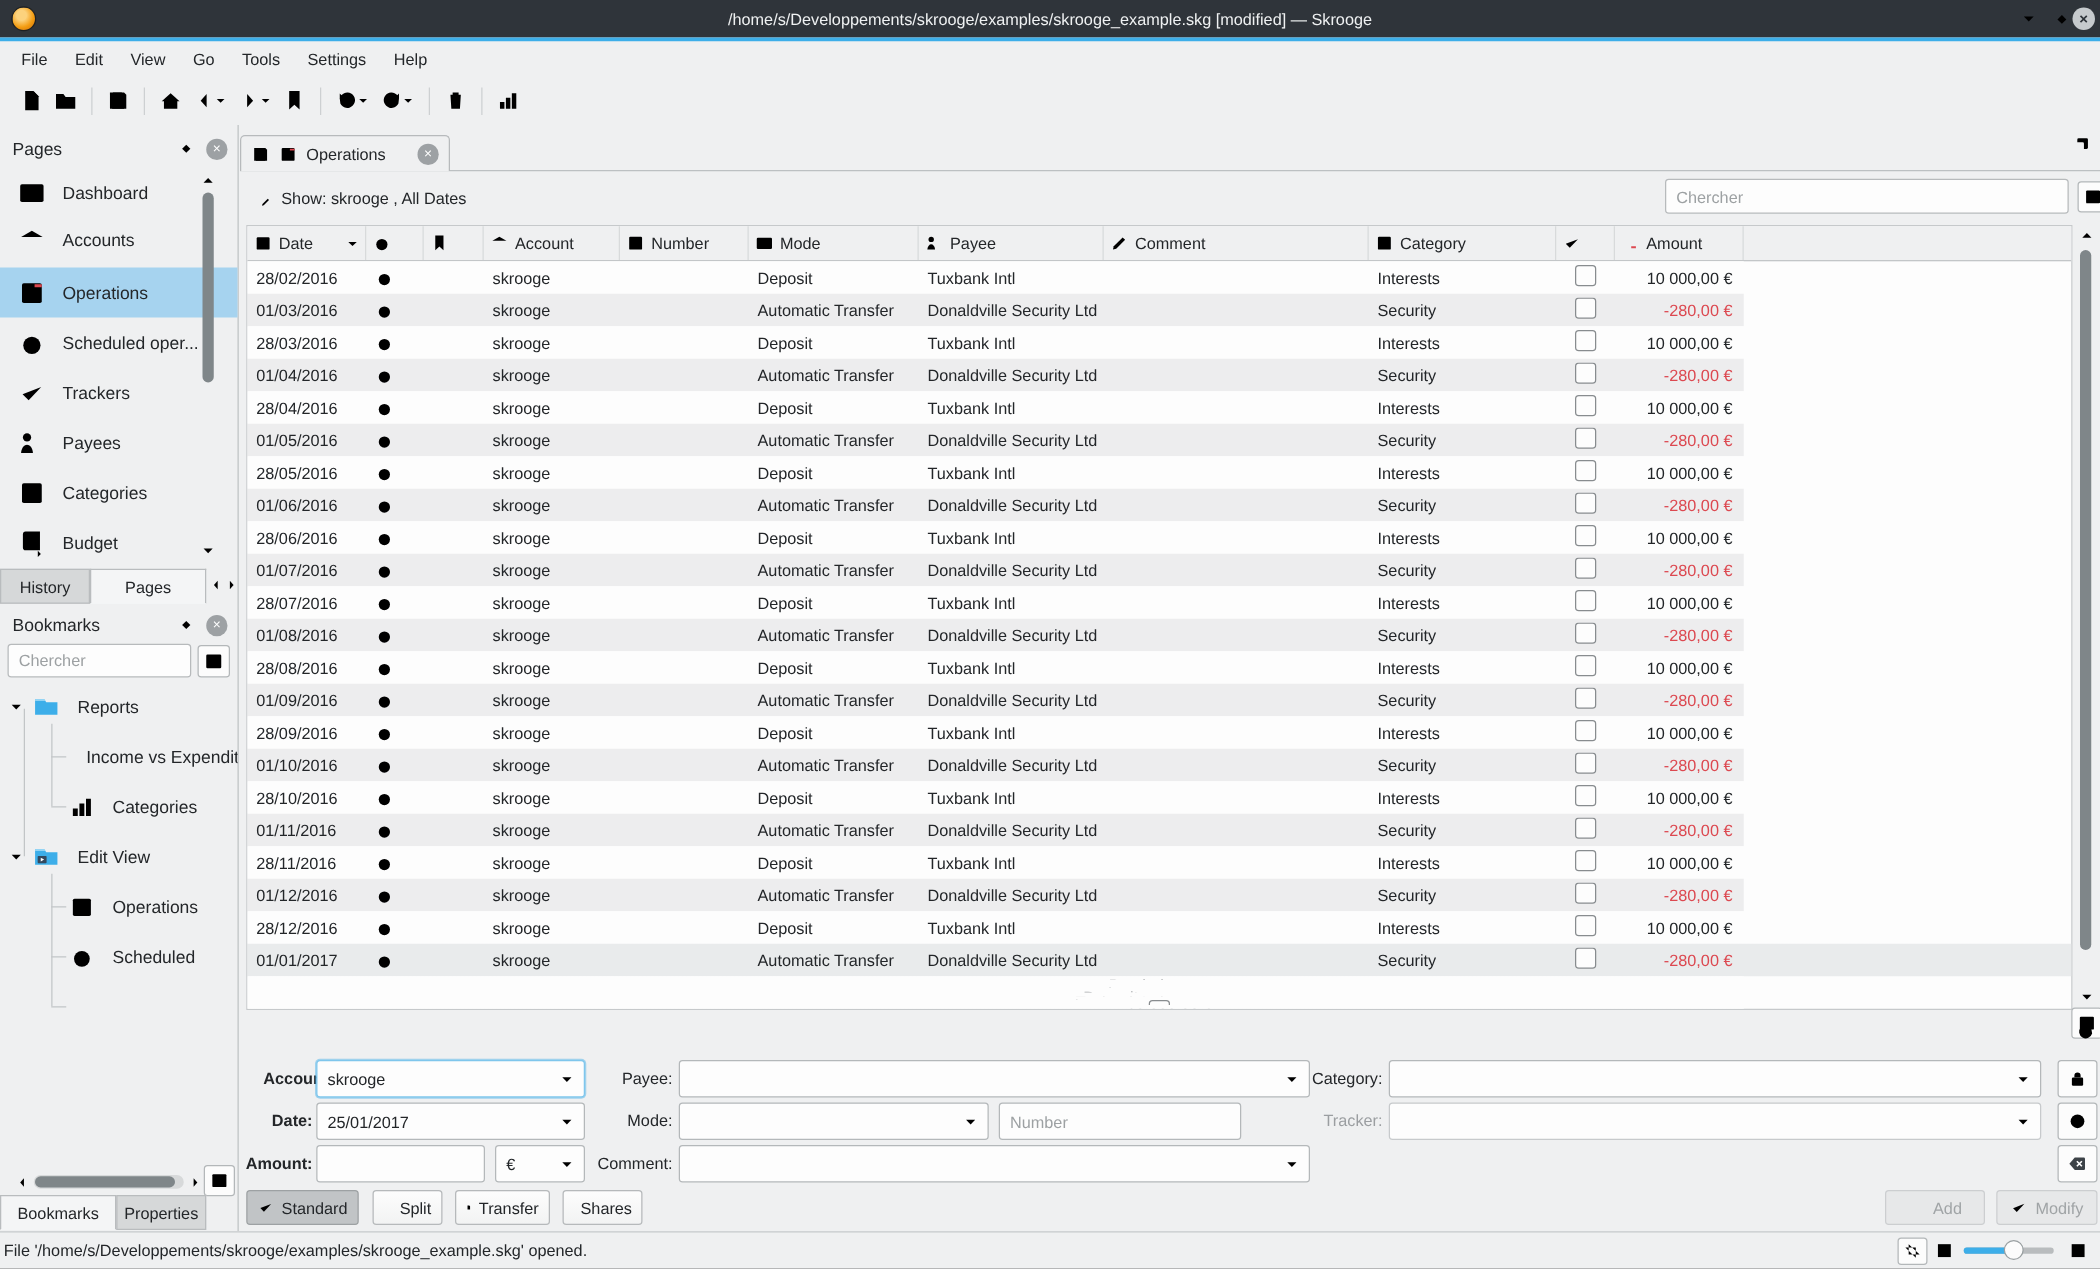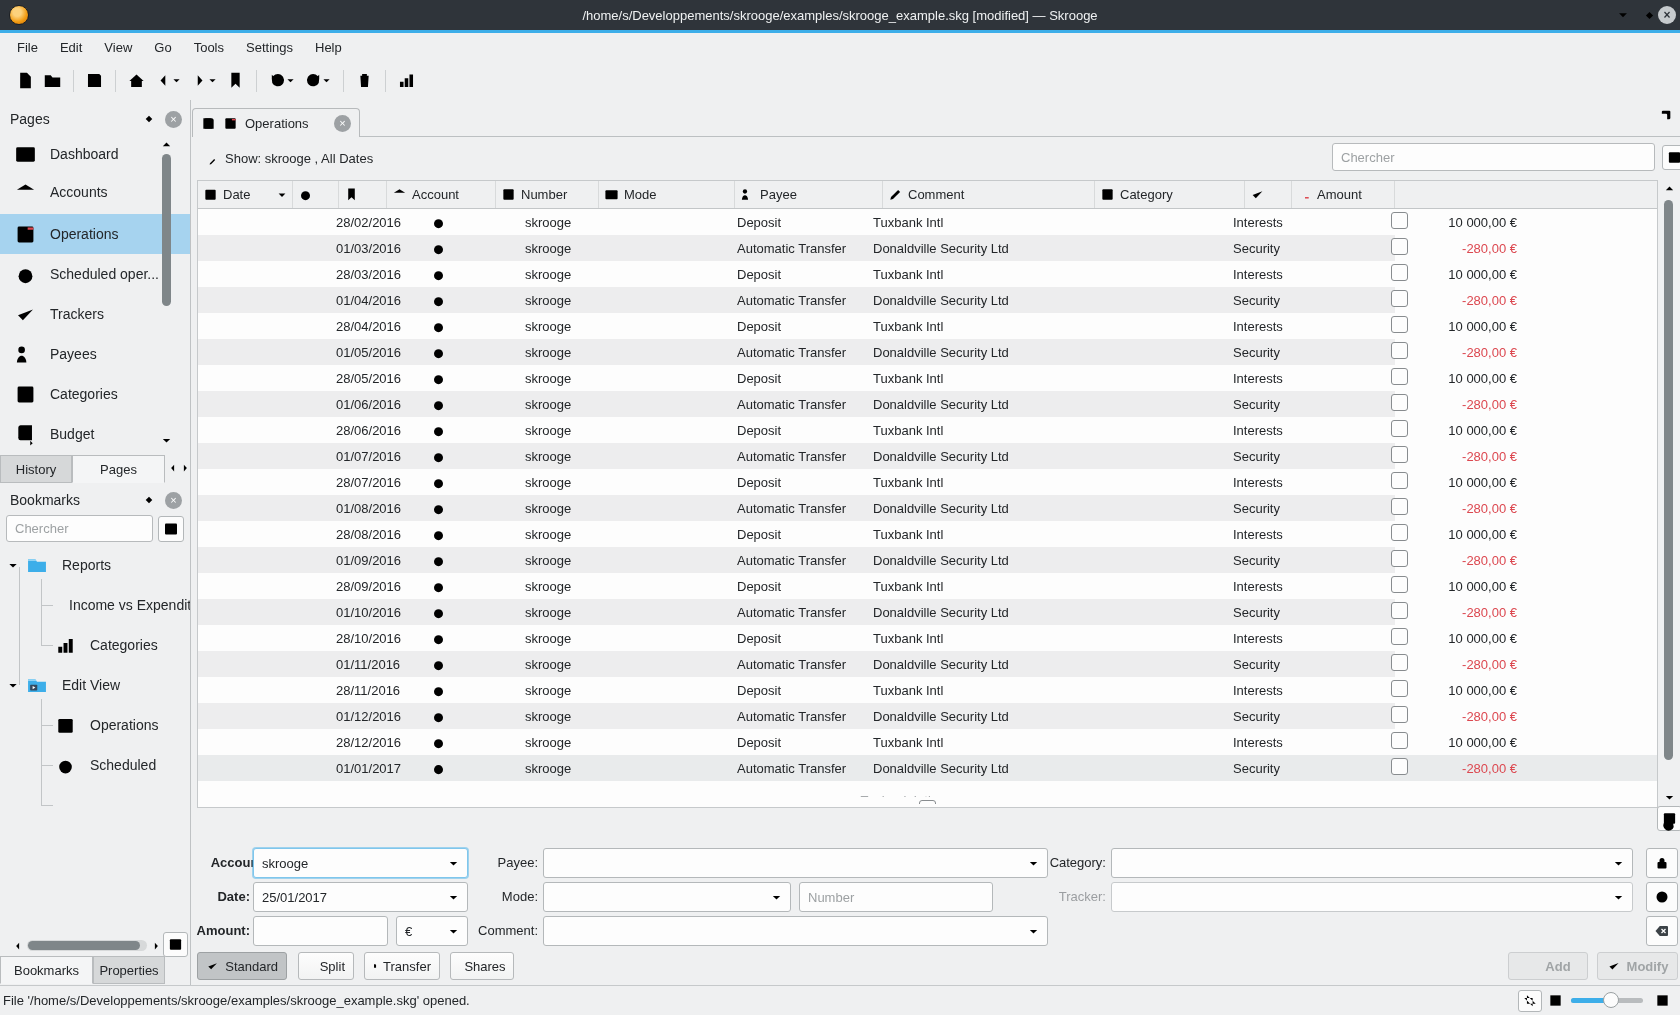--- a/index.html
+++ b/index.html
@@ -58,21 +58,21 @@
   .main{left:192px;top:100px;width:1488px;height:885px;}
   .tabbar{position:absolute;left:0;top:0;width:1488px;height:37px;border-bottom:1px solid #bcc0c2;box-sizing:border-box;}
   .doctab{position:absolute;left:0;top:8px;width:168px;height:29px;background:#eff0f1;border:1px solid #b7babc;border-bottom:none;
           border-radius:4px 4px 0 0;display:flex;align-items:center;gap:7px;padding:0 8px;box-sizing:border-box;z-index:2;}
   .showbar{position:absolute;left:0;top:37px;width:1488px;height:43px;}
   .tablewrap{position:absolute;left:5px;top:80px;width:1461px;height:628px;background:#fdfdfd;
              border:1px solid #c6c9cb;box-sizing:border-box;}
   .thead{display:flex;height:27px;background:#eff0f1;border-bottom:1px solid #c3c6c8;}
   .hc{display:flex;align-items:center;gap:5px;padding-left:5px;box-sizing:border-box;border-right:1px solid #d8dadb;overflow:hidden;}
   .hc:last-child{border-right:none;}
-  .trow{display:flex;height:26px;align-items:center;background:linear-gradient(#fdfdfd,#fdfdfd) no-repeat;background-size:1197px 100%;justify-content:center;}
+  .trow{display:flex;height:26px;align-items:center;background:linear-gradient(#fdfdfd,#fdfdfd) no-repeat;background-size:1197px 100%;}
   .trow.alt{background-image:linear-gradient(#ededee,#ededee);}
   .trow.cur{background-image:linear-gradient(#e9ebec,#e9ebec);background-size:100% 100%;}
   .tc{box-sizing:border-box;padding-left:7px;overflow:hidden;white-space:nowrap;}
   .tc.r{text-align:right;padding-right:9px;padding-left:0;}
   .neg{color:#dc4850;}
   .trow.future,.trow.future .neg{color:#a7aaac;flex-direction:column;}
   .trow.future .ic{color:#a7aaac;}
   .cb{width:15px;height:15px;background:#fdfdfd;border:1px solid #888c8f;border-radius:3px;display:inline-block;}
   .vscroll{position:absolute;left:1468px;top:80px;width:18px;height:626px;}
   .vthumb{position:absolute;left:4px;width:9px;border-radius:5px;background:#7f8689;}
@@ -90,21 +90,21 @@
   .combo.disabled{border-color:#c7cacc;}
   .combo.disabled .ic{color:#b9bcbe;}
   .einput{position:absolute;height:30px;background:#fdfdfd;border:1px solid #b4b8ba;border-radius:3px;box-sizing:border-box;
           padding:0 8px;font-family:"Liberation Sans",sans-serif;font-size:13px;color:#232629;}
   .einput::placeholder{color:#9da1a3;}
   .ebtn{position:absolute;width:32px;height:30px;}
   .typebtn{position:absolute;height:28px;background:linear-gradient(#fdfdfd,#f2f3f3);border:1px solid #b6b9bb;border-radius:3px;
            box-sizing:border-box;display:flex;align-items:center;justify-content:center;gap:6px;padding:0 8px;}
   .typebtn.active{background:#c1c4c6;border-color:#9da1a3;}
   .bigbtn{position:absolute;height:28px;background:#e7e8e9;border:1px solid #ccced0;border-radius:3px;box-sizing:border-box;
-          display:flex;align-items:center;justify-content:center;gap:6px;color:#a0a4a6;font-weight:bold;}
+          display:flex;align-items:center;justify-content:center;gap:6px;color:#a0a4a6;}
   
   .statusbar{left:0;top:985px;width:1680px;height:30px;border-top:1px solid #c6c9cb;box-sizing:border-box;
              display:flex;align-items:center;background:#eff0f1;}
   .zslider{position:relative;width:72px;height:5px;border-radius:3px;background:#b9bcbe;}
   .zslider .fillz{position:absolute;left:0;top:0;height:5px;border-radius:3px;background:#3daee9;width:40px;}
   .zhandle{position:absolute;left:32px;top:-6px;width:16px;height:16px;border-radius:50%;background:#fcfcfc;
            border:1px solid #9aa0a2;box-sizing:border-box;}
 </style>
 </head>
 <body>

